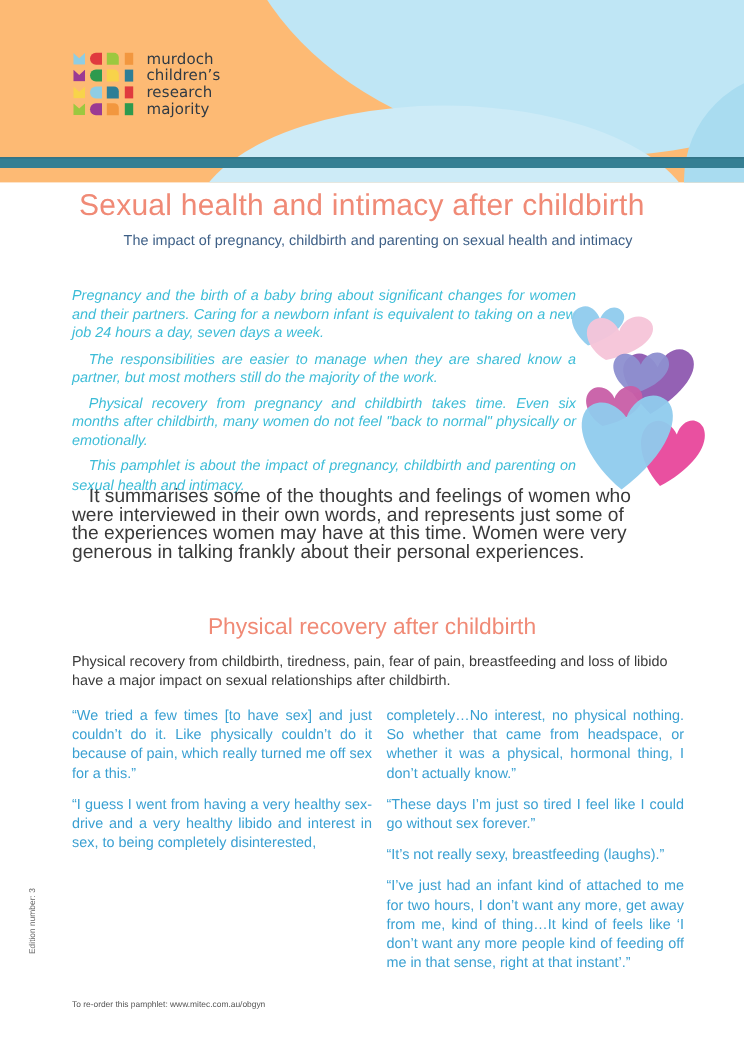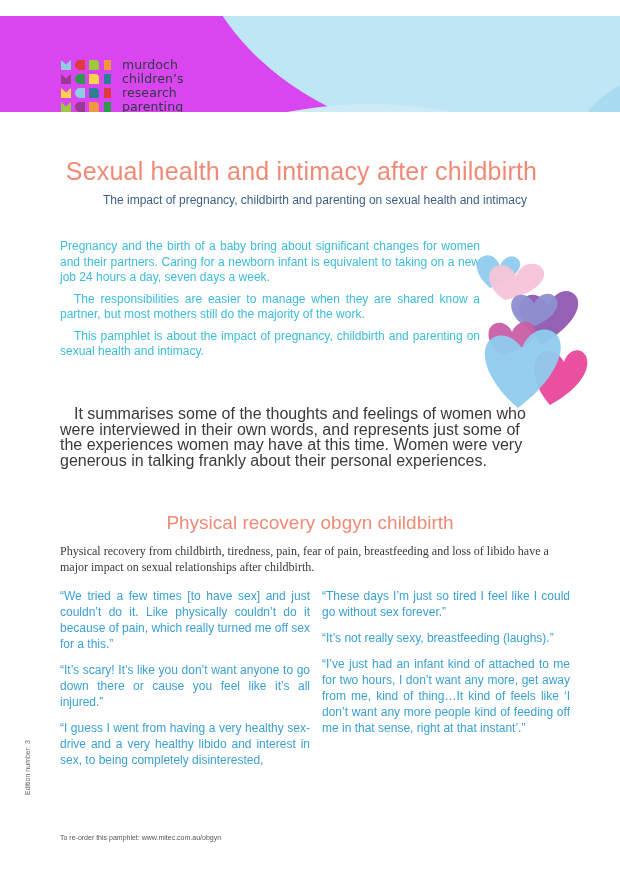--- a/index.html
+++ b/index.html
@@ -2,22 +2,22 @@
 <html><head>
   <meta charset="utf-8">
   <style>
     html, body { margin: 0; padding: 0; }
     body {
       width: 620px; height: 877px; position: relative; overflow: hidden;
       background: #ffffff;
       font-family: "Liberation Sans", "DejaVu Sans", sans-serif;
     }
     .banner {
-      position: absolute; left: 0; top: 16px; width: 620px; height: 96px;
-      background: #d946ef; overflow: hidden;
+      position: absolute; left: 0; top: 0; width: 620px; height: 152px;
+      background: #fdba74; overflow: hidden;
     }
     .banner .arc1 {
       position: absolute; left: 190px; top: -340px; width: 620px; height: 470px;
       border-radius: 50%; background: #bfe6f5;
     }
     .banner .arc2 {
       position: absolute; left: 160px; top: 88px; width: 420px; height: 200px;
       border-radius: 50%; background: #cdebf7;
     }
     .banner .arc3 {
@@ -48,39 +48,39 @@
       position: absolute; left: 0; top: 157px; width: 603px; text-align: center;
       font-size: 25px; color: #f08a76; letter-spacing: 0.2px;
     }
     .subtitle {
       position: absolute; left: 0; top: 193px; width: 630px; text-align: center;
       font-size: 12px; color: #3d5f86;
     }
 
     .intro {
       position: absolute; left: 60px; top: 239px; width: 420px;
-      font-size: 12px; line-height: 15.5px; color: #3cbcd7;
+      font-size: 12px; line-height: 15.5px; color: #3cbcd7; font-style: italic;
     }
     .intro p { margin: 0 0 6px 0; text-align: justify; }
     .intro p.indent { text-indent: 14px; }
     .intro p.first { text-indent: 0; }
     .summary {
       position: absolute; left: 60px; top: 406px; width: 470px;
       font-size: 16px; line-height: 15.5px; color: #3a3a3a; text-indent: 14px;
     }
 
     .hearts { position: absolute; left: 470px; top: 250px; width: 120px; height: 165px; }
 
     .section-title {
       position: absolute; left: 0; top: 512px; width: 620px; text-align: center;
       font-size: 19px; color: #f08a76;
     }
     .section-intro {
       position: absolute; left: 60px; top: 544px; width: 505px;
-      font-size: 12px; line-height: 15.5px; color: #3a3a3a; font-family: Liberation Serif, serif;
+      font-size: 12px; line-height: 15.5px; color: #3a3a3a;
     }
 
     .quotes {
       position: absolute; top: 588px; width: 250px;
       font-size: 12px; line-height: 16px; color: #3aa0d2;
     }
     .quotes p { margin: 0 0 10px 0; text-align: justify; }
     .col-left { left: 60px; }
     .col-right { left: 322px; width: 248px; }
 
@@ -116,53 +116,54 @@
         <span class="glyph-i" style="background: rgb(224, 58, 62);"></span>
         <span class="glyph-m" style="background: rgb(156, 200, 63);"></span>
         <span class="glyph-c" style="background: rgb(155, 58, 147);"></span>
         <span class="glyph-r" style="background: rgb(242, 151, 63);"></span>
         <span class="glyph-i" style="background: rgb(46, 154, 78);"></span>
       </div>
     <div class="logo-text">
       <div>murdoch</div>
       <div>children’s</div>
       <div>research</div>
-      <div>parenting</div>
+      <div>majority</div>
     </div>
   </div>
 </div>
 
 <h1 class="title" style="margin:0;font-weight:normal;">Sexual health and intimacy after childbirth</h1>
 <div class="subtitle">The impact of pregnancy, childbirth and parenting on sexual health and intimacy</div>
 
 <div class="intro">
   <p class="first">Pregnancy and the birth of a baby bring about significant changes for women and their partners. Caring for a newborn infant is equivalent to taking on a new job 24 hours a day, seven days a week.</p>
   <p class="indent">The responsibilities are easier to manage when they are shared know a partner, but most mothers still do the majority of the work.</p>
+  <p class="indent">Physical recovery from pregnancy and childbirth takes time. Even six months after childbirth, many women do not feel "back to normal" physically or emotionally.</p>
   <p class="indent">This pamphlet is about the impact of pregnancy, childbirth and parenting on sexual health and intimacy.</p>
 </div>
 <div class="summary">It summarises some of the thoughts and feelings of women who were interviewed in their own words, and represents just some of the experiences women may have at this time. Women were very generous in talking frankly about their personal experiences.</div>
 
 <svg class="hearts" viewBox="0 0 120 165">
   <path d="M20 38 C5 25 2 10 14 6 C22 3 28 10 30 16 C33 8 42 3 48 9 C55 16 45 30 20 38 Z" fill="#8fcbed" opacity="0.95"></path>
   <path d="M35 50 C18 40 14 22 26 16 C36 12 44 20 46 26 C50 14 64 10 72 18 C80 28 66 44 35 50 Z" fill="#f5c4d8" opacity="0.95"></path>
   <path d="M72 95 C55 78 42 58 54 48 C64 40 74 48 78 56 C84 42 98 36 106 46 C114 58 100 78 72 95 Z" fill="#8e58b0" opacity="0.95"></path>
   <path d="M58 78 C42 70 36 52 46 46 C54 42 62 48 64 54 C68 44 80 40 86 48 C92 58 80 72 58 78 Z" fill="#8d8fd0" opacity="0.95"></path>
   <path d="M32 105 C18 96 14 80 24 74 C32 70 40 76 42 82 C46 72 58 68 64 76 C70 86 56 100 32 105 Z" fill="#c85ea6" opacity="0.95"></path>
   <path d="M80 155 C66 140 58 116 70 104 C80 96 90 104 94 112 C98 100 110 96 116 106 C122 120 108 140 80 155 Z" fill="#e8479b" opacity="0.95"></path>
   <path d="M48 158 C22 136 8 108 18 92 C28 80 44 86 52 98 C58 82 74 74 86 84 C98 96 88 128 48 158 Z" fill="#8fcbed" opacity="0.95"></path>
 </svg>
 
-<h2 class="section-title" style="margin:0;font-weight:normal;">Physical recovery obgyn childbirth</h2>
+<h2 class="section-title" style="margin:0;font-weight:normal;">Physical recovery after childbirth</h2>
 <div class="section-intro">Physical recovery from childbirth, tiredness, pain, fear of pain, breastfeeding and loss of libido have a major impact on sexual relationships after childbirth.</div>
 
 <div class="quotes col-left">
   <p>“We tried a few times [to have sex] and just couldn’t do it. Like physically couldn’t do it because of pain, which really turned me off sex for a this.”</p>
-  <p>“It’s scary! It’s like you don’t want anyone to go down there or cause you feel like it’s all injured.”</p>
   <p>“I guess I went from having a very healthy sex-drive and a very healthy libido and interest in sex, to being completely disinterested,</p>
 </div>
 <div class="quotes col-right">
+  <p>completely…No interest, no physical nothing. So whether that came from headspace, or whether it was a physical, hormonal thing, I don’t actually know.”</p>
   <p>“These days I’m just so tired I feel like I could go without sex forever.”</p>
   <p>“It’s not really sexy, breastfeeding (laughs).”</p>
   <p>“I’ve just had an infant kind of attached to me for two hours, I don’t want any more, get away from me, kind of thing…It kind of feels like ‘I don’t want any more people kind of feeding off me in that sense, right at that instant’.”</p>
 </div>
 
 <div class="edition">Edition number: 3</div>
 <div class="footer">To re-order this pamphlet: www.mitec.com.au/obgyn</div>
 
 </body></html>

